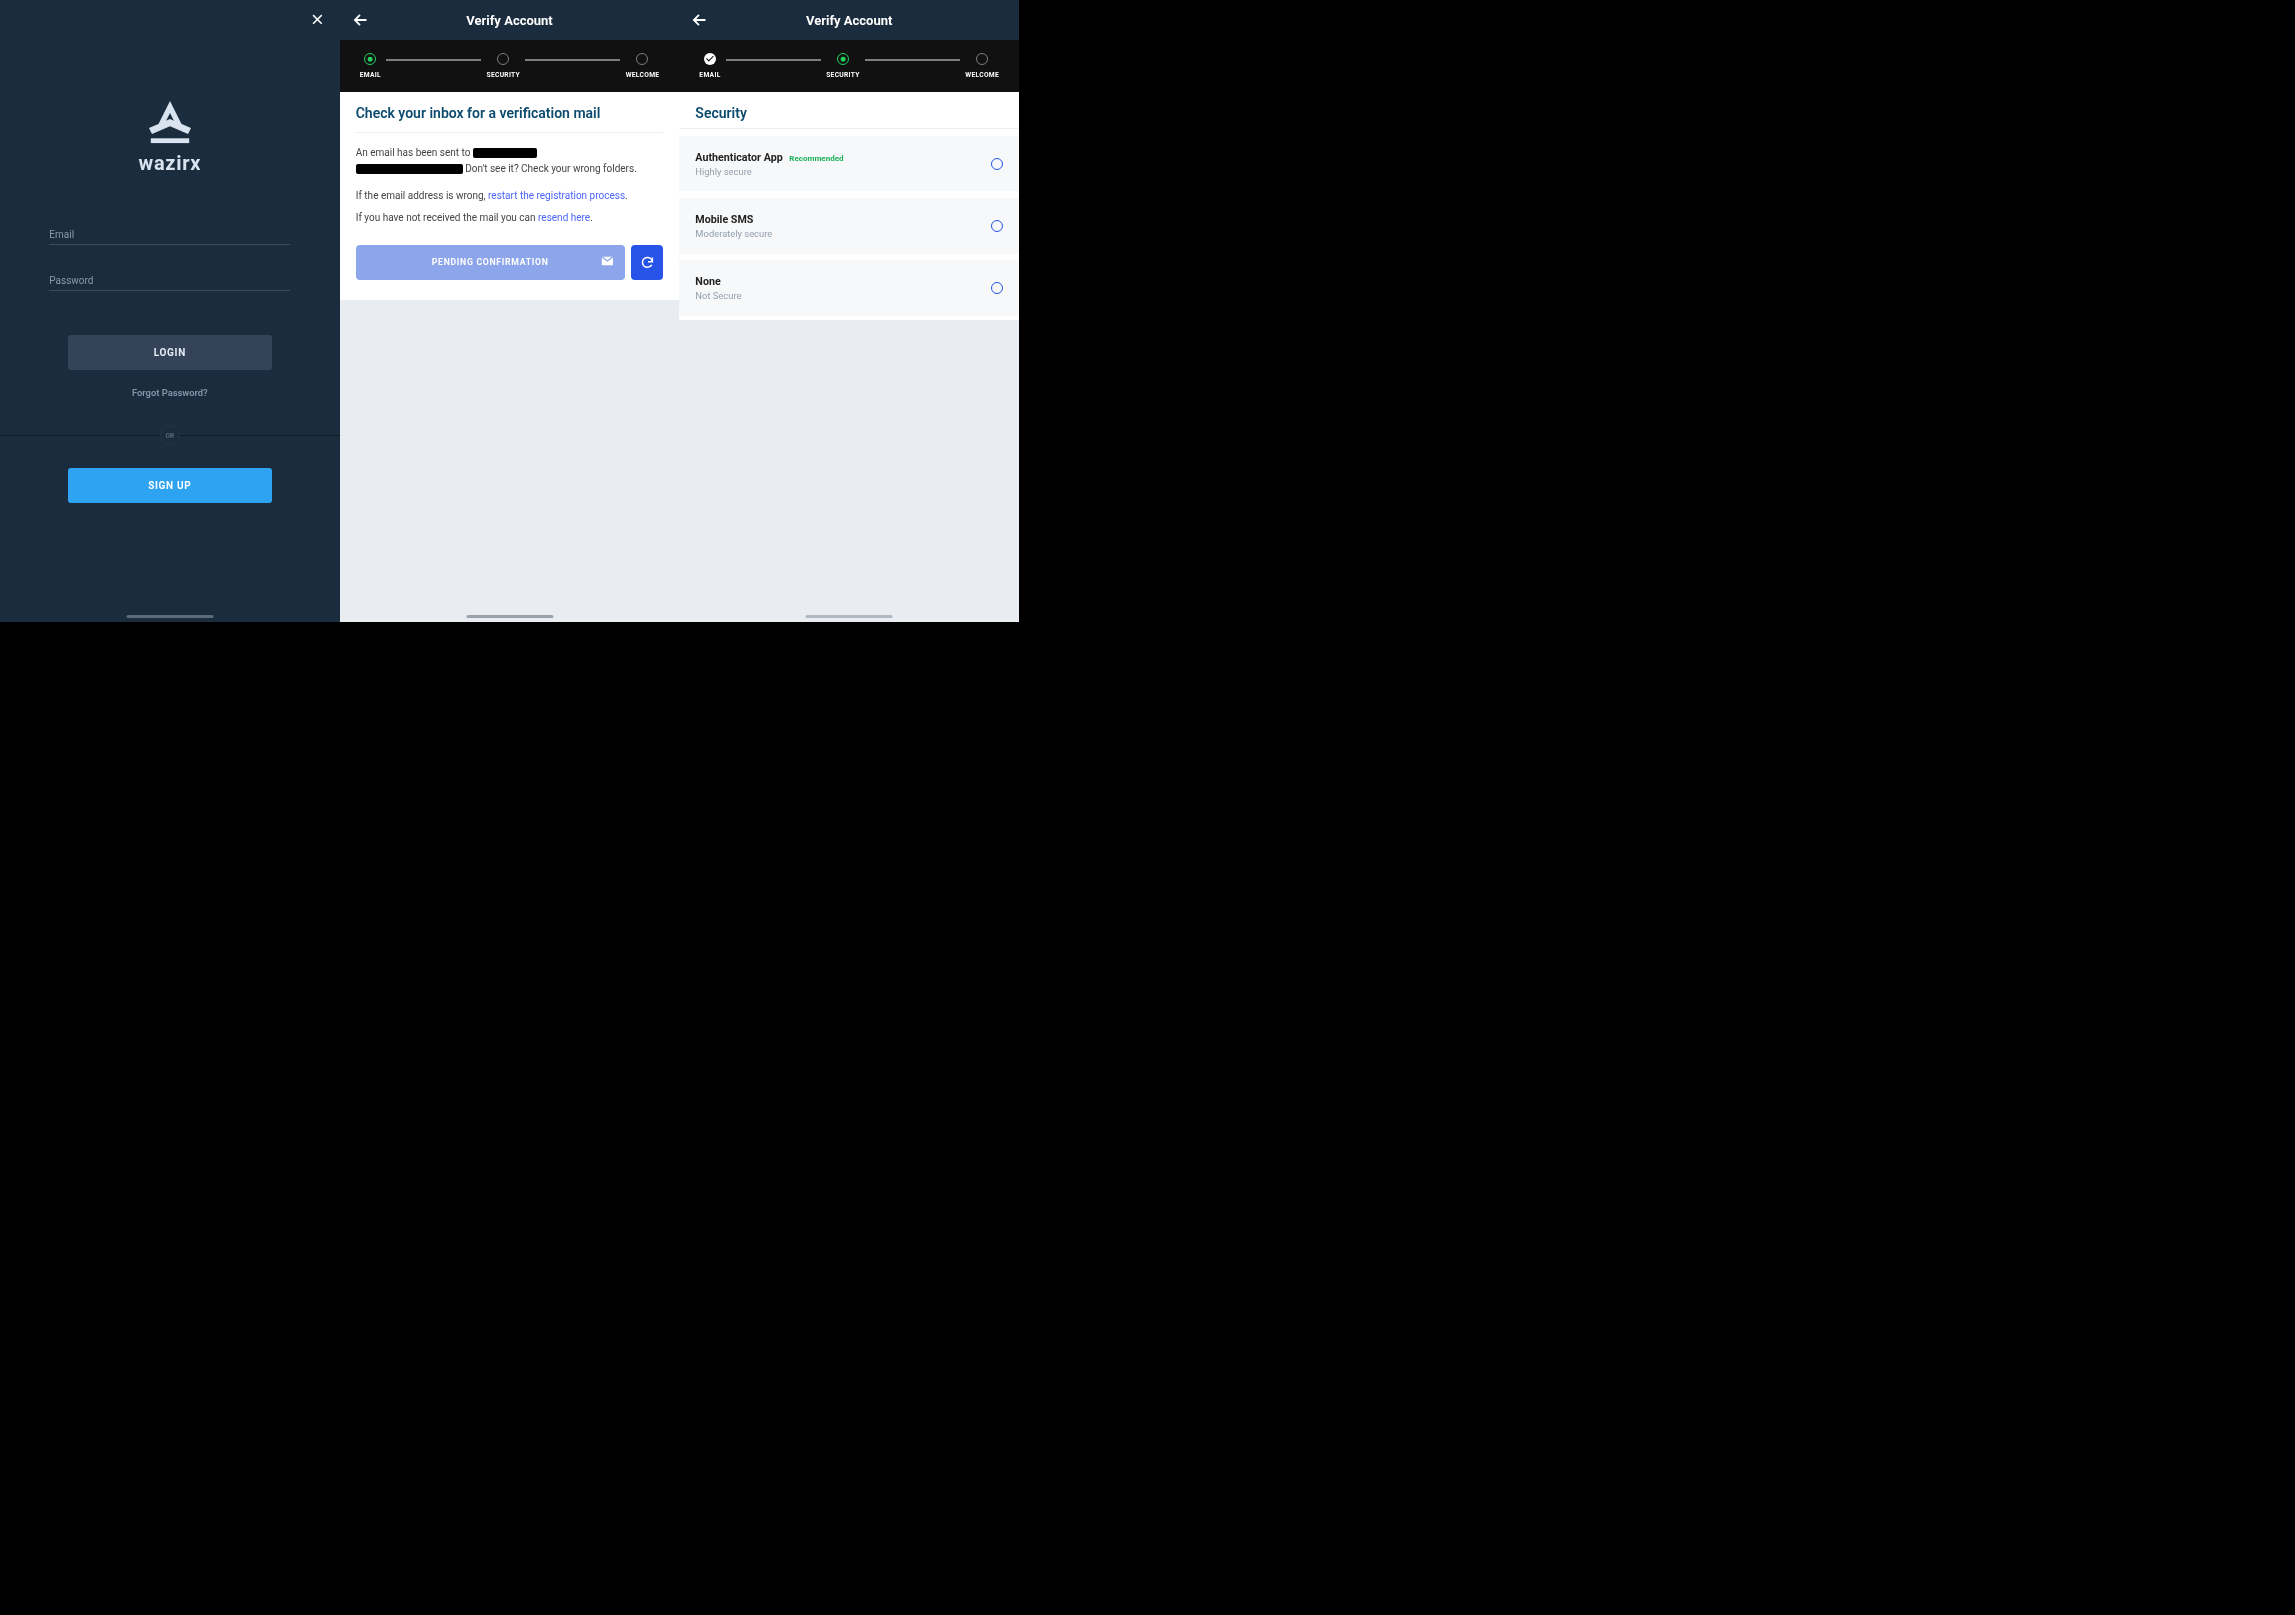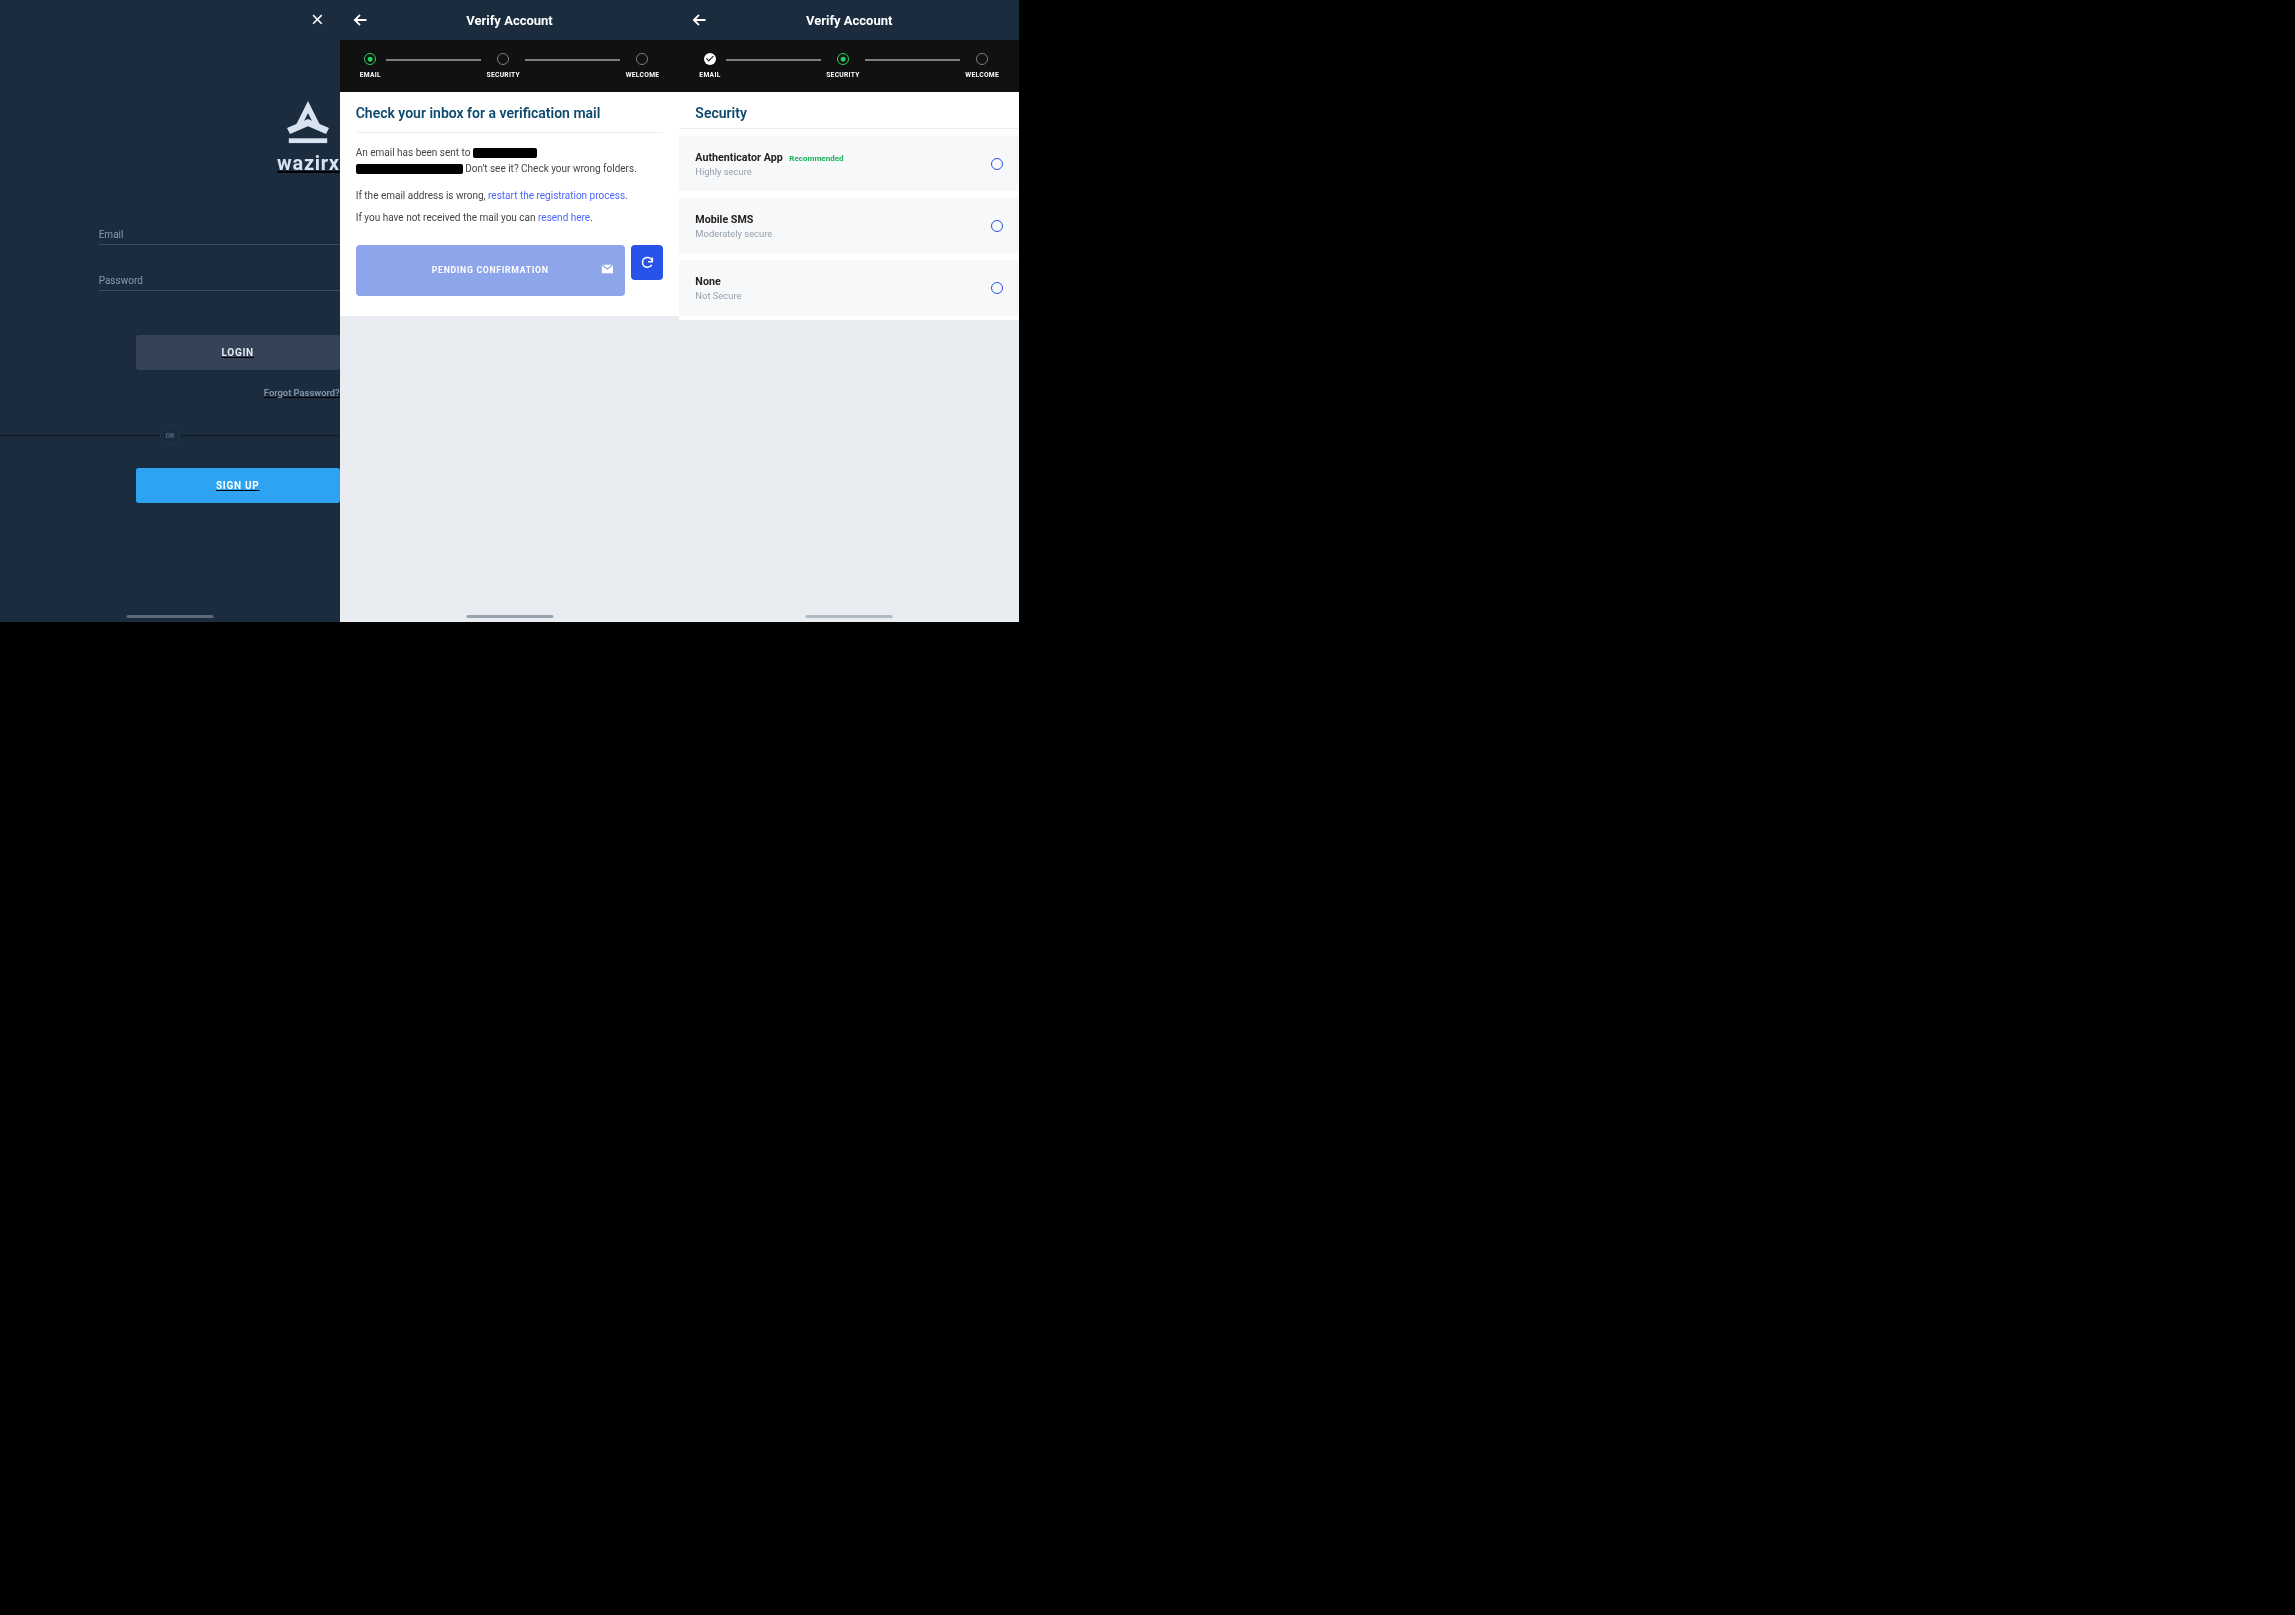--- a/index.html
+++ b/index.html
@@ -1,19 +1,19 @@
 <!DOCTYPE html>
 <html style="font-size:10.7px"><head>
 <meta charset="utf-8">
 <style>
   * { margin:0; padding:0; box-sizing:border-box; font-family:-apple-system,BlinkMacSystemFont,"Segoe UI",Roboto,Helvetica,Arial,sans-serif; }
   body { background:#000; display:flex; width:1019px; height:622px; overflow:hidden; }
   .pane { flex:1 1 0; position:relative; overflow:hidden; }
   
-  .login { background:#1b2c3e; display:flex; flex-direction:column; align-items:flex-end;text-decoration:underline; }
+  .login { background:#1b2c3e; display:flex; flex-direction:column; align-items:center; }
   .close-x { position:absolute; top:12px; right:14.8px; color:#fff; cursor:pointer; }
   .close-x svg{width:14.8px;height:14.8px;}
   .brand { margin-top:101px; display:flex; flex-direction:column; align-items:center; }
   .brand-name { color:#d8e3ef; font-size:20px; font-weight:700; letter-spacing:0.7px; margin-top:3.4px; text-transform:lowercase; }
   .form { width:241px; margin-top:47px; }
   .field { width:100%; background:transparent; border:none; border-bottom:0.7px solid #3c4c5c; color:#889bad; font-size:10px; padding:6.7px 0 4px; margin-bottom:23.5px; outline:none; }
   .field::placeholder { color:#889bad; }
   .btn { width:204px; height:35px; border:none; border-radius:2.7px; font-size:10px; font-weight:700; letter-spacing:0.7px; cursor:pointer; }
   .btn-login { background:#344358; color:#e5edf5; margin-top:20px; }
   .forgot { color:#8497aa; font-size:9.4px; font-weight:600; margin-top:17px; cursor:pointer; }
@@ -36,21 +36,21 @@
   .dot.done { border:none; background:#fff; }
   .dot.done:after { content:""; position:absolute; width:6px; height:3.4px; border-left:1.7px solid #111; border-bottom:1.7px solid #111; top:42%; left:50%; transform:translate(-50%,-55%) rotate(-45deg); }
   .stlabel { color:#fff; font-size:6.7px; font-weight:700; letter-spacing:0.3px; }
   .stline { flex:1; height:1.3px; background:#7d7d7d; margin:0 5.4px 12px; }
   .card { background:#fff; padding:13.4px 16px 20px; }
   .cardtitle { font-size:14px; font-weight:600; color:#0c4a6e; padding-bottom:10.7px; border-bottom:0.7px solid #eee; }
   .bodytext { font-size:10px; color:#444; line-height:1.55; margin-top:12px; }
   .redact { display:inline-block; background:#000; height:10px; border-radius:2px; vertical-align:middle; }
   .link { color:#4b66f9; cursor:pointer; }
   .actions { display:flex; gap:6.7px; margin-top:19px; }
-  .pending { flex:1; height:51px; background:#8da5ea; color:#fff; border:none; border-radius:4px; font-size:8.7px; font-weight:700; letter-spacing:0.7px; display:flex; align-items:center; justify-content:center; gap:27px; position:relative; }
+  .pending { flex:1; height:35px; background:#8da5ea; color:#fff; border:none; border-radius:4px; font-size:8.7px; font-weight:700; letter-spacing:0.7px; display:flex; align-items:center; justify-content:center; gap:27px; position:relative; }
   .mailicon { position:absolute; right:9.4px; top:50%; transform:translateY(-50%); }
   .mailicon svg{width:14.8px;height:14.8px;fill:#fff;}
   .refresh { width:32px; height:35px; background:#2753e8; border:none; border-radius:4px; display:flex; align-items:center; justify-content:center; cursor:pointer; }
   .refresh svg{width:14.8px;height:14.8px;stroke:#fff;fill:none;}
   .seclist { margin-top:0; }
   .secitem { background:#f7f8fa; margin-top:6.7px; padding:14.8px 16px; display:flex; align-items:center; justify-content:space-between; cursor:pointer; }
   .sectext .t { font-size:10.7px; font-weight:700; color:#222; display:inline-block; }
   .rec { color:#1bb157; font-size:8px; font-weight:700; margin-left:6.7px; }
   .sectext .s { color:#94a0ac; font-size:9.4px; margin-top:2px; }
   .radio { width:12px; height:12px; border:1.7px solid #2753e8; border-radius:50%; }

